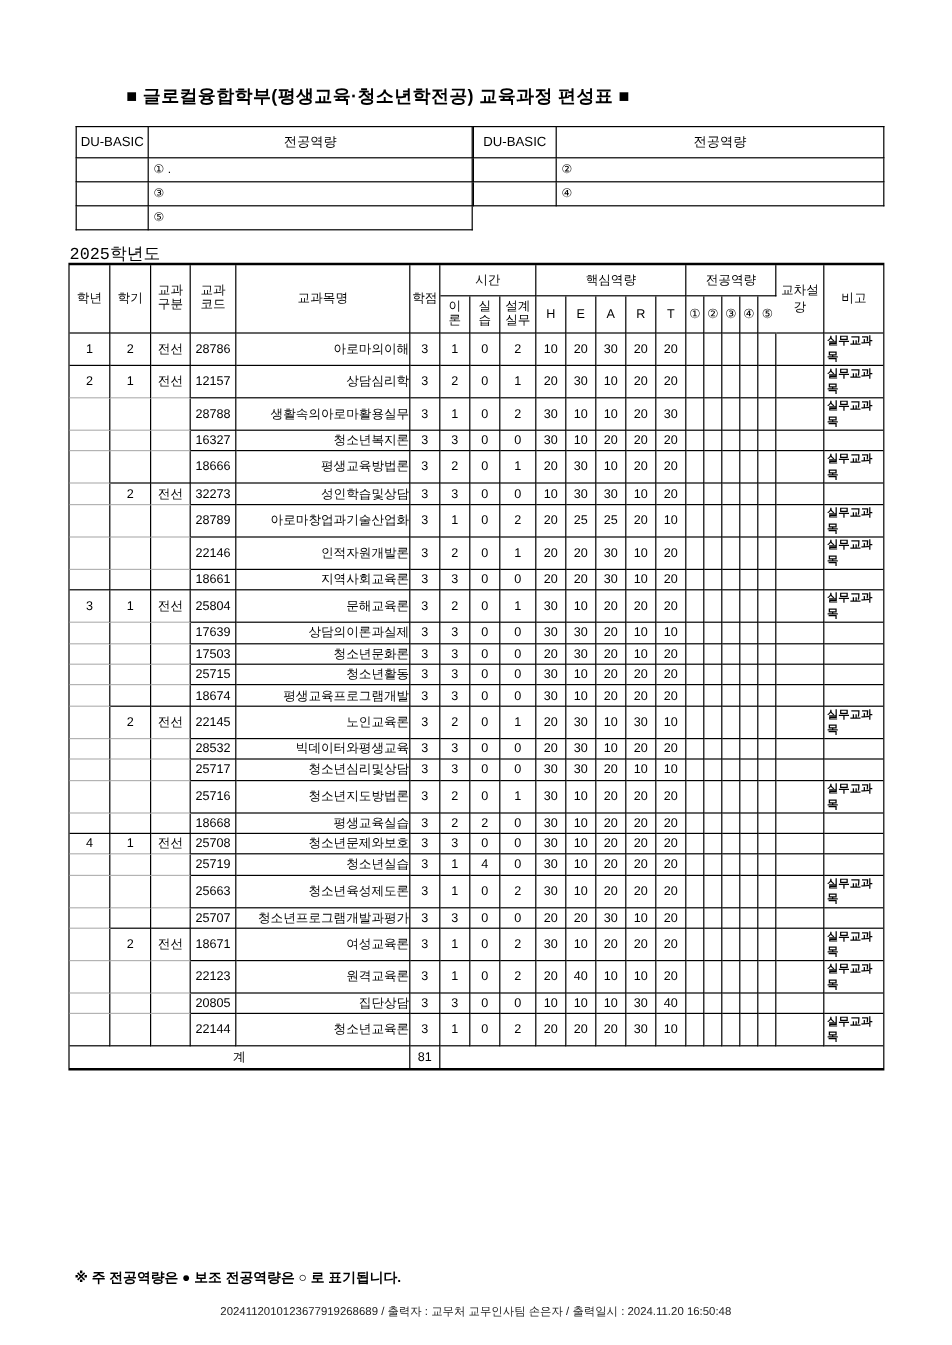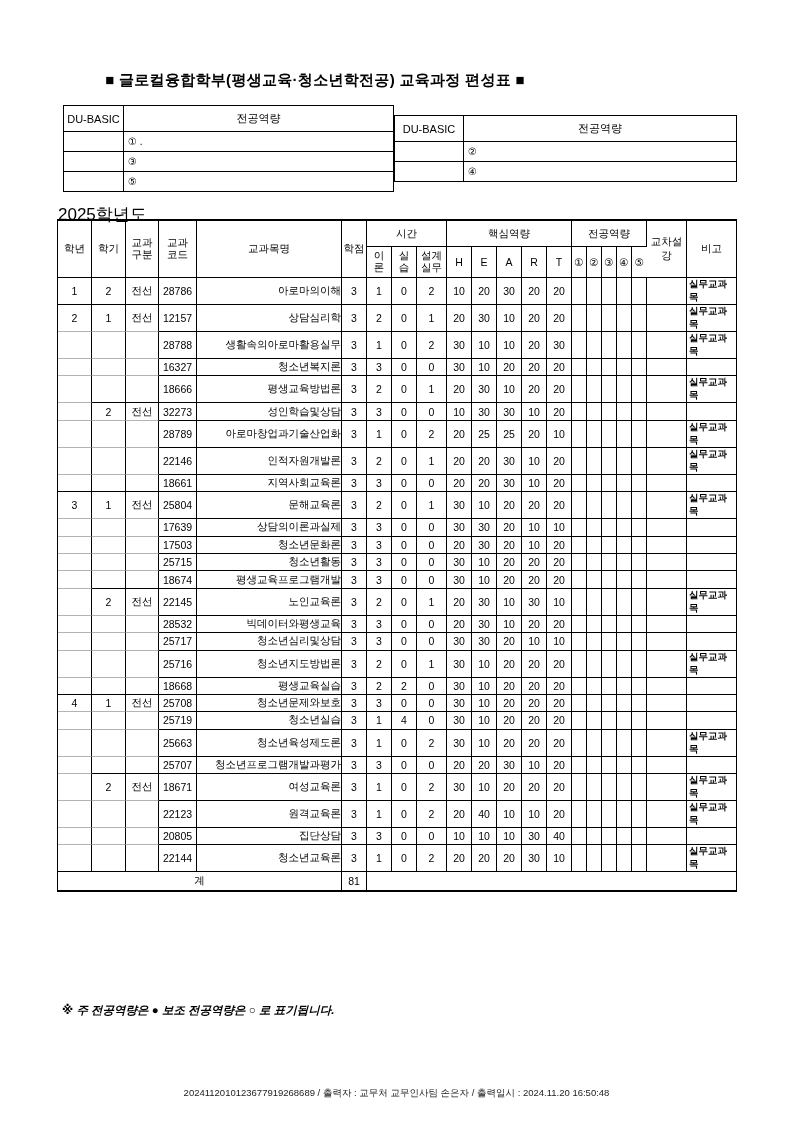--- a/index.html
+++ b/index.html
@@ -1,36 +1,36 @@
 <!DOCTYPE html>
 <html><head>
 <meta charset="utf-8">
 <style>
   html,body{margin:0;padding:0;background:#fff;}
   body{width:793px;height:1121px;position:relative;font-family:"Liberation Sans","DejaVu Sans",sans-serif;color:#000;}
   .title{position:absolute;top:71px;left:0;width:630px;text-align:center;font-size:15px;font-weight:bold;margin:0;letter-spacing:.3px;}
-  .top-wrap{position:absolute;top:105px;left:63px;display:flex;align-items:center;}
+  .top-wrap{position:absolute;top:105px;left:63px;display:flex;align-items:flex-start;}
   table.ttab{border-collapse:collapse;table-layout:fixed;}
   .ttab th,.ttab td{border:1px solid #000;font-weight:normal;padding:0;}
   .ttab th{height:25px;text-align:center;font-size:11px;}
   .ttab td{height:19px;font-size:10px;}
   .ttab td.lab{text-align:left;padding-left:4px;}
-  .year{position:absolute;top:203px;left:58px;font-size:17px;}
+  .year{position:absolute;top:203px;left:58px;font-size:14px;font-family:Liberation Mono, monospace;}
   table.main{position:absolute;top:219px;left:57px;width:678px;table-layout:fixed;border-collapse:separate;border-spacing:0;border:1px solid #000;border-top-width:2px;border-bottom-width:2px;}
   .main th,.main td{border-right:1px solid #000;border-bottom:1px solid #000;font-weight:normal;text-align:center;padding:0;overflow:hidden;vertical-align:middle;}
   .main th:last-child,.main td:last-child{border-right:none;}
   .main thead tr.h1 th{height:25px;font-size:10.5px;}
   .main thead tr.h2 th{height:30px;font-size:10.5px;}
   .pl{white-space:pre-line;line-height:1.12;margin-left:48px;}
   .main tbody td{height:16.4px;font-size:10.5px;}
   .main td.al{text-align:right;padding-left:3px;}
   .main td.note{text-align:left;padding-left:2px;font-size:9.5px;font-weight:bold;}
   .main td.gb{border-bottom-color:#b3b3b3;}
   .main tfoot td{height:18px;font-size:10.5px;border-bottom:none;}
-  .footnote{position:absolute;top:1003px;left:62px;font-size:11.5px;font-weight:600;font-style:italic;}
+  .footnote{position:absolute;top:1057px;left:62px;font-size:11.5px;font-weight:600;}
   .printline{position:absolute;top:1087px;left:0;width:793px;text-align:center;font-size:9.5px;color:#222;}
 </style>
 </head>
 <body>
 
 <h1 class="title">■ 글로컬융합학부(평생교육·청소년학전공) 교육과정 편성표 ■</h1>
 
 <div class="top-wrap">
   <table class="ttab" id="ttab-left">
     <colgroup>

